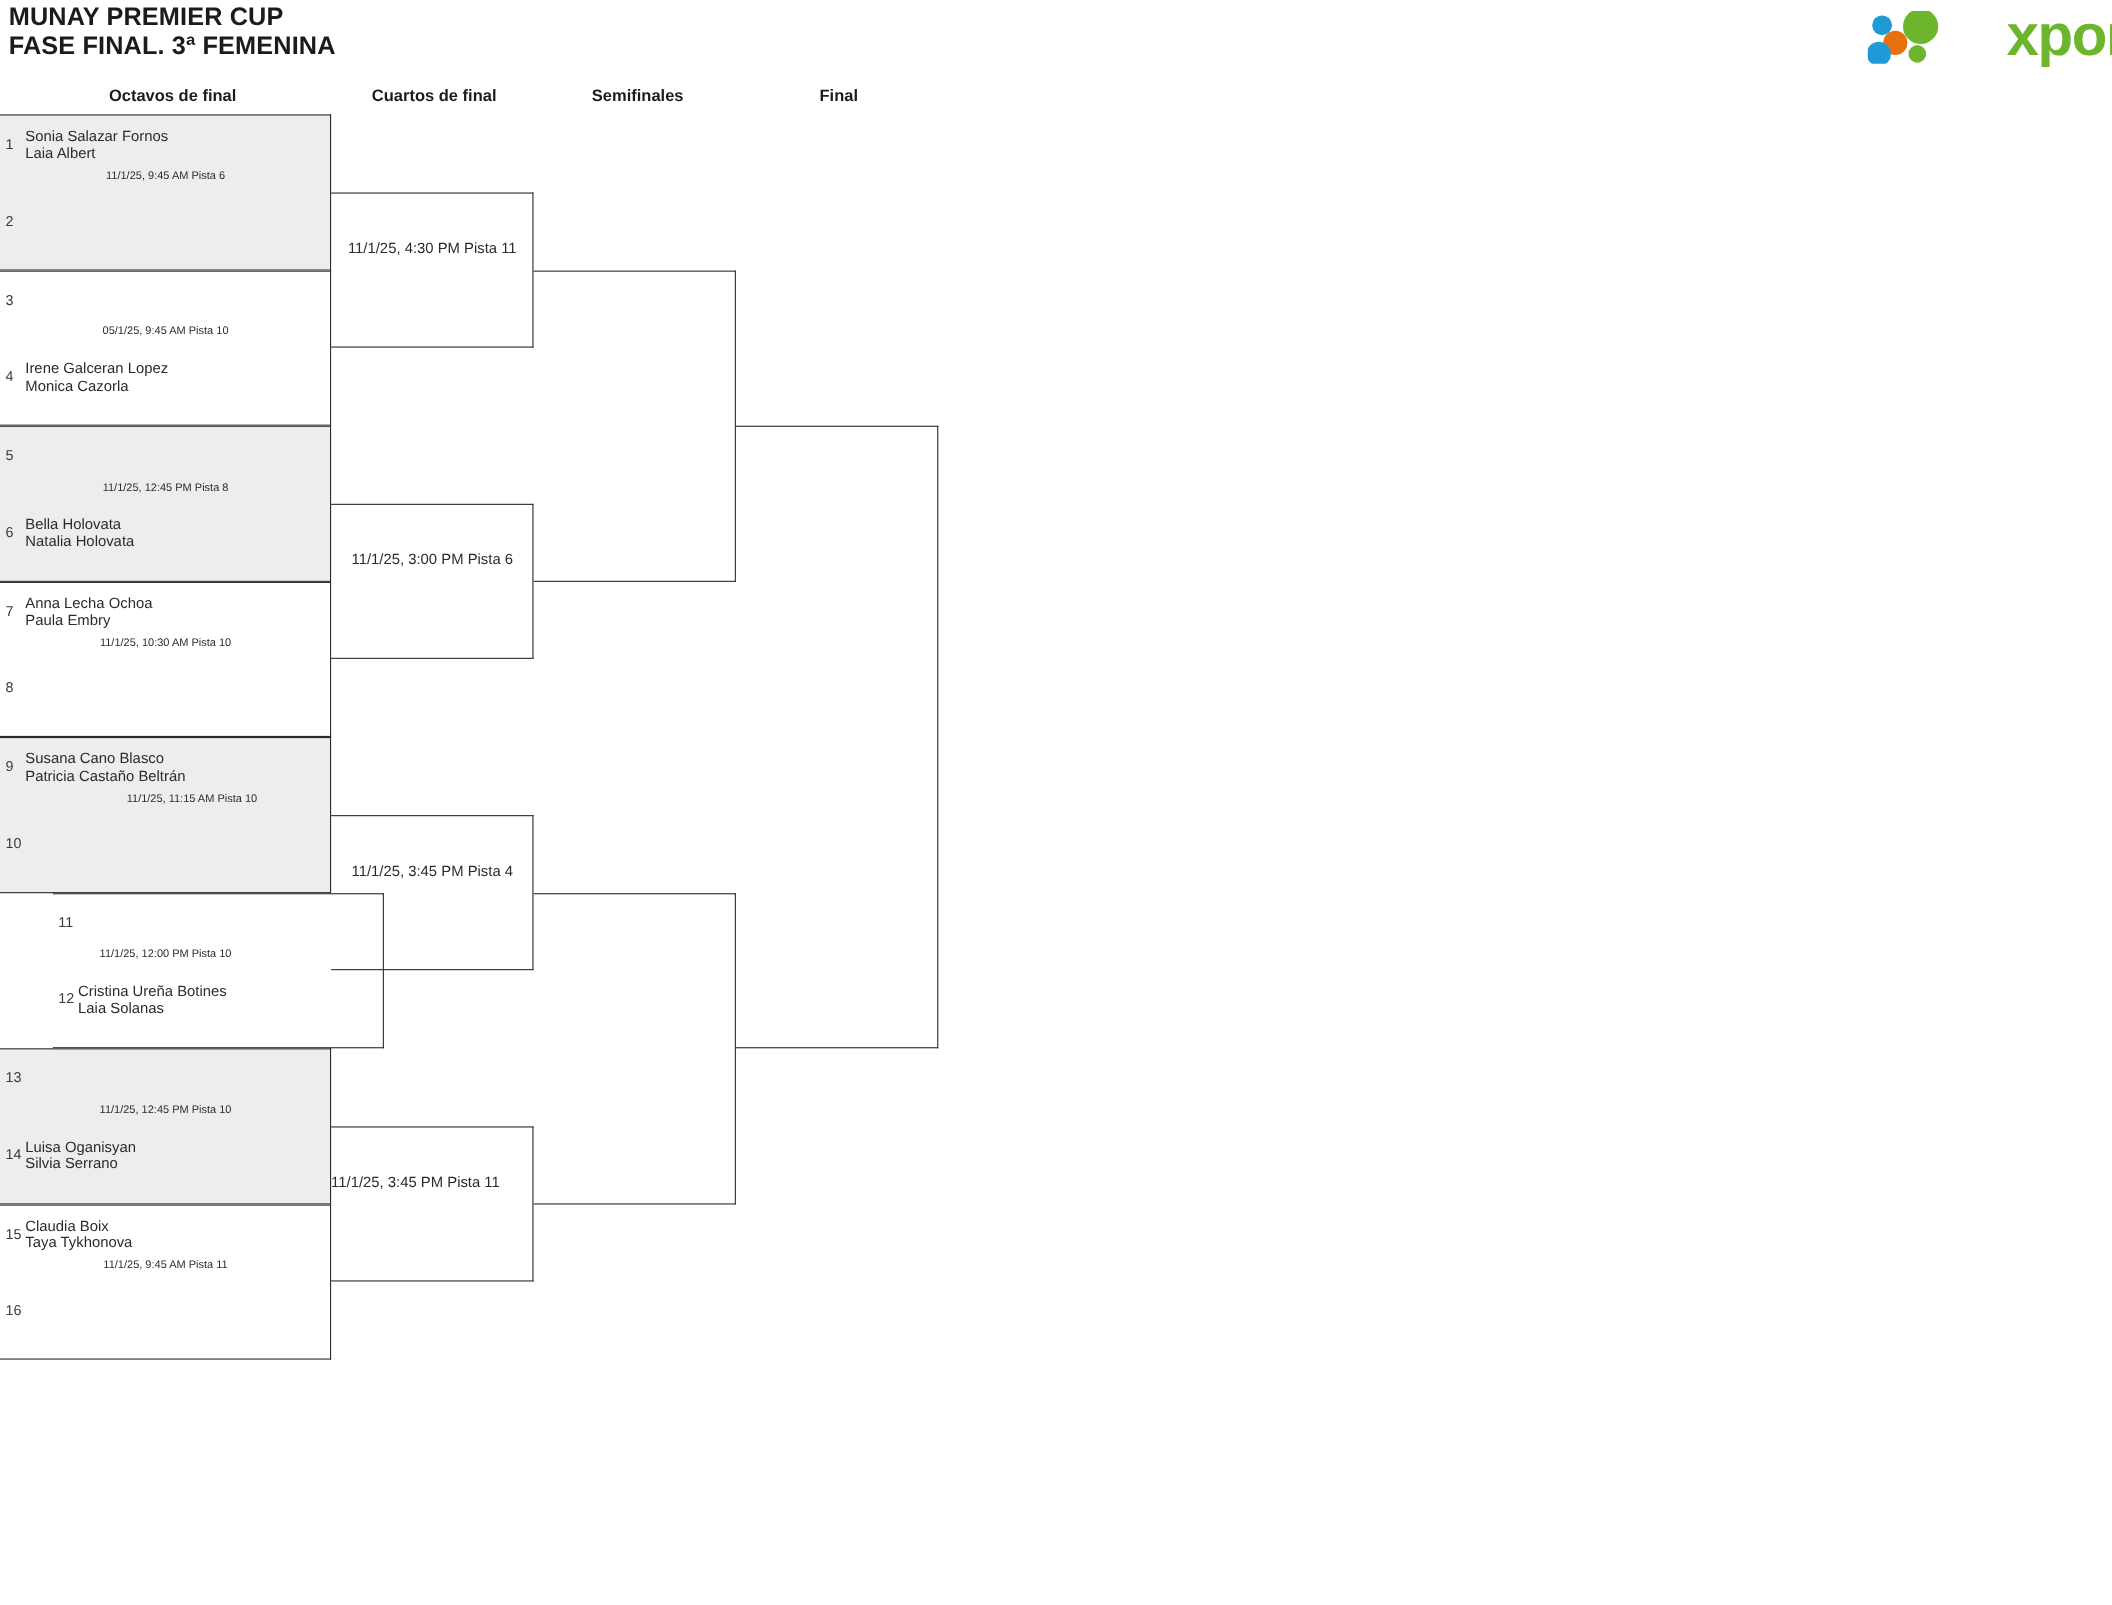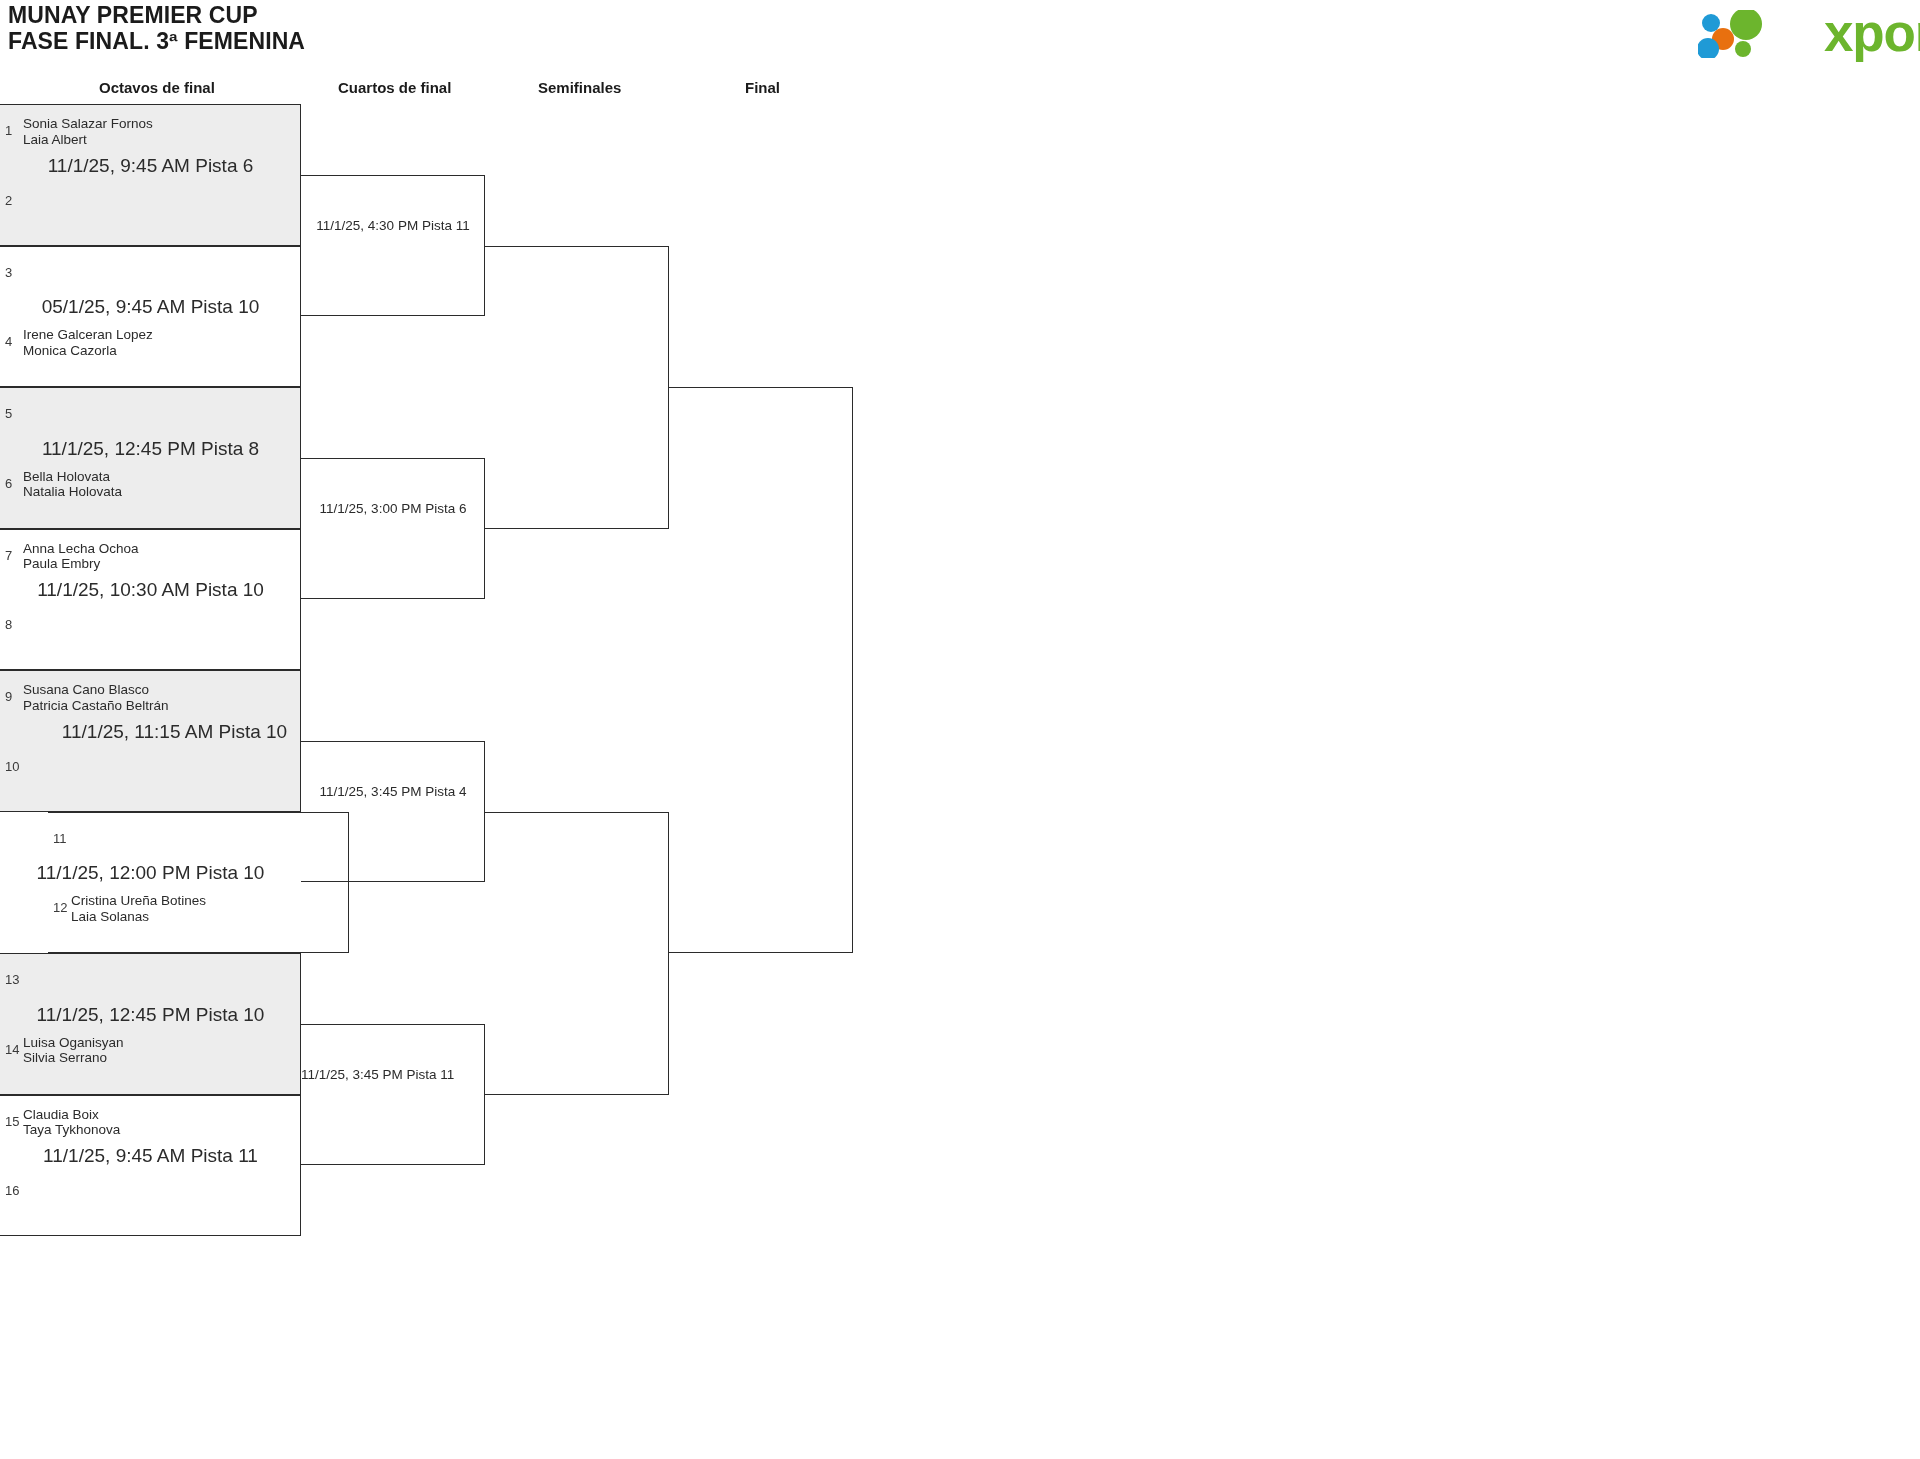--- a/index.html
+++ b/index.html
@@ -132,21 +132,21 @@
     color: #2b2b2b;
     white-space: nowrap;
   }
   .slot-players span { display: block; }
 
   .match-info {
     position: absolute;
     left: 0;
     width: 301px;
     text-align: center;
-    font-size: 19px;
+    font-size: 10px;
     color: #2b2b2b;
     white-space: nowrap;
   }
 
   
   .conn-box {
     position: absolute;
     border: 1.4px solid #2b2b2b;
     border-left: none;
     box-sizing: border-box;

